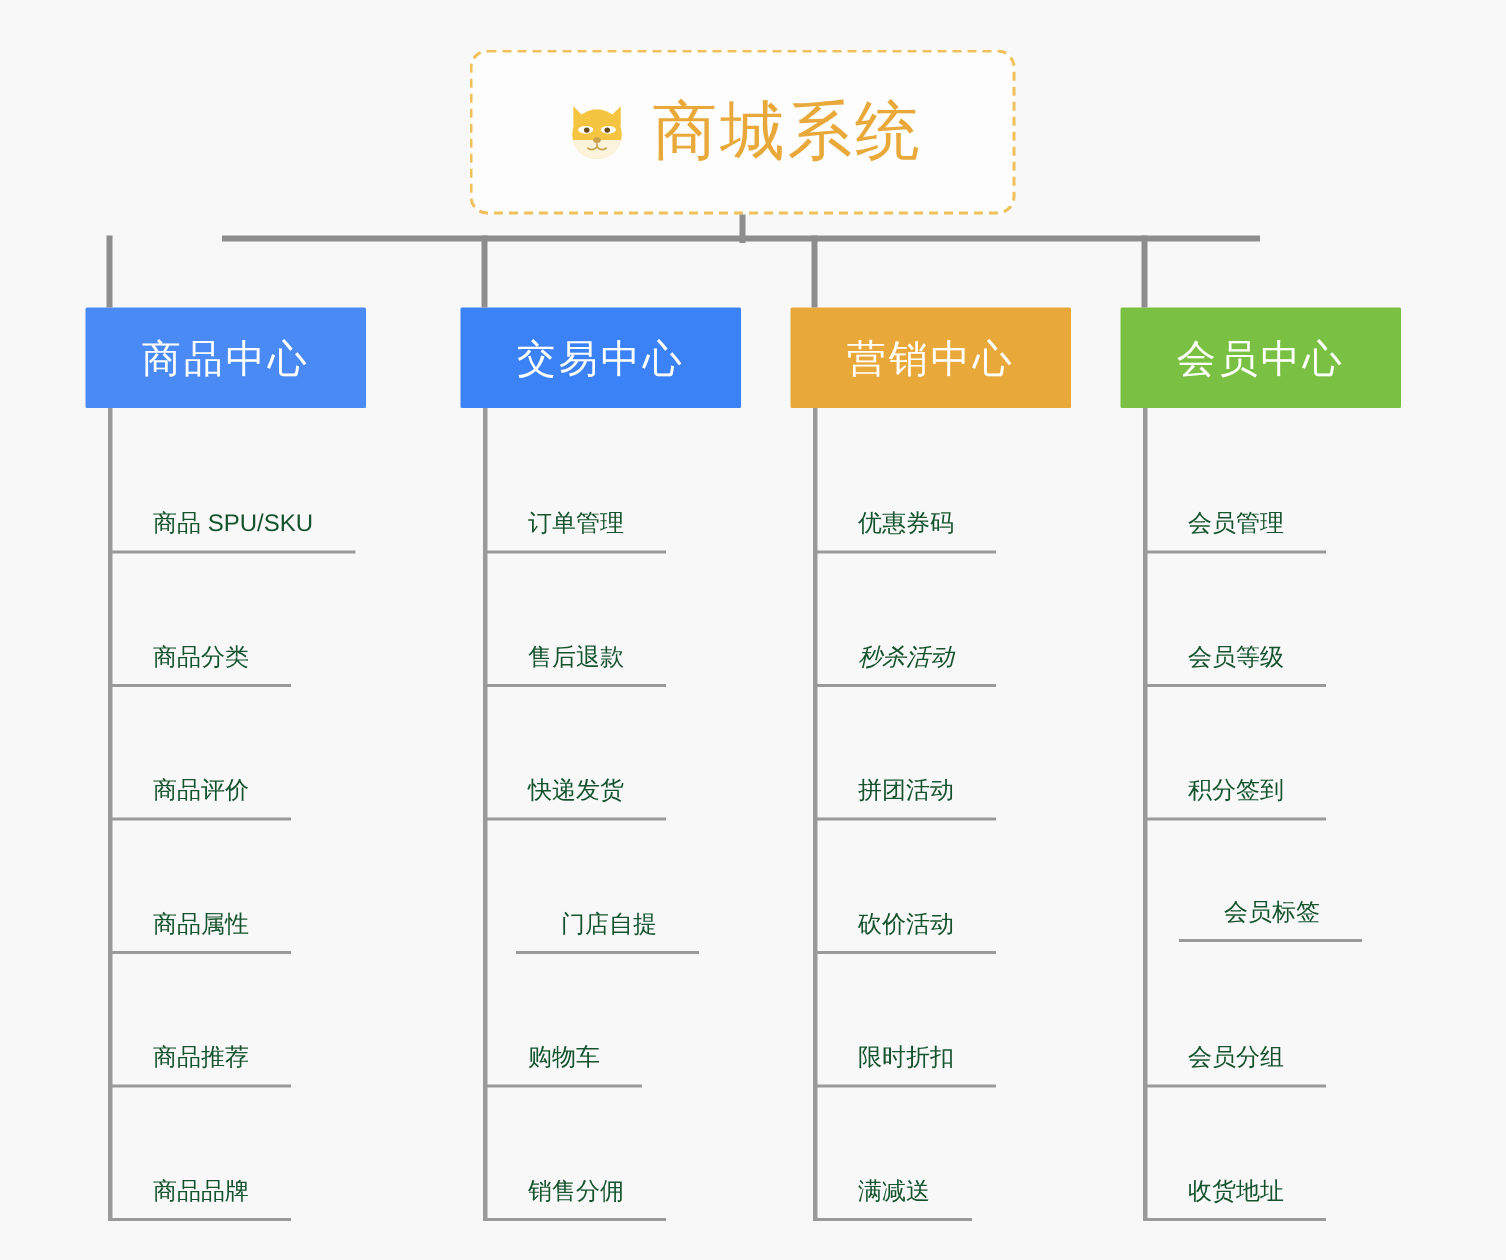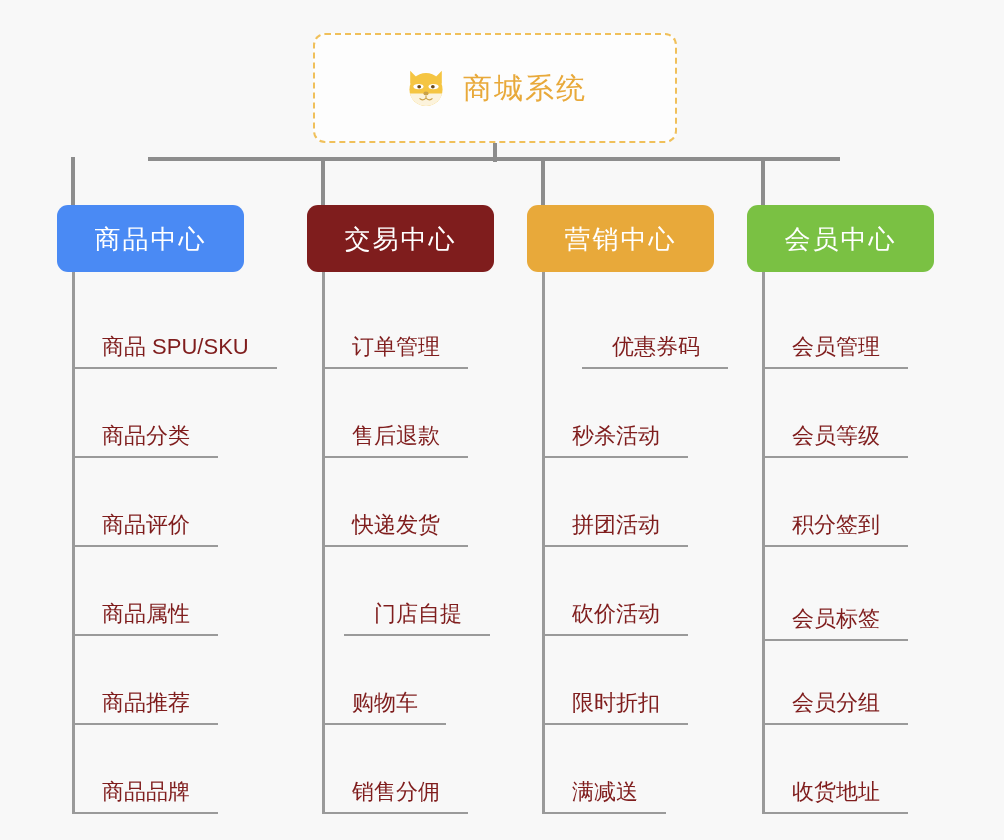--- a/index.html
+++ b/index.html
@@ -25,42 +25,42 @@
     background: #fdfdfd;
     border: 2px dashed #f0c05a;
     border-radius: 12px;
     display: flex;
     align-items: center;
     justify-content: center;
     gap: 14px;
   }
   .shiba { width: 46px; height: 46px; display: block; flex: 0 0 auto; }
   .root-title {
-    font-size: 29px;
+    font-size: 43px;
     color: #e8a93a;
     letter-spacing: 2px;
     line-height: 1;
     white-space: nowrap;
   }
 
   
   .conn {
     position: absolute;
     background: #8d8d8d;
   }
   .conn-stem-root { left: 493px; top: 143px; width: 4px; height: 19px; }
   .conn-hbar      { left: 148px; top: 157px; width: 692px; height: 4px; }
   .conn-drop      { top: 157px; width: 4px; height: 48px; }
 
   
   .cat-box {
     position: absolute;
     top: 205px;
     height: 67px;
-    border-radius: 11px;
+    border-radius: 1px;
     display: flex;
     align-items: center;
     justify-content: center;
   }
   .cat-label {
     font-size: 26px;
     color: #ffffff;
     letter-spacing: 2px;
     line-height: 1;
     white-space: nowrap;
@@ -85,22 +85,22 @@
     align-items: flex-end;
     padding-left: 0;
   }
   .leaf-inner {
     display: inline-block;
     border-bottom: 2px solid #9a9a9a;
     padding: 0 28px 7px 30px;
     white-space: nowrap;
   }
   .leaf-label {
-    font-size: 22px;
-    color: #7f1d1d;
+    font-size: 16px;
+    color: #14532d;
     line-height: 1.25;
     white-space: nowrap;
   }
 </style>
 </head>
 <body>
 
 <div id="stage">
 
   <div class="root-card">
@@ -124,21 +124,21 @@
     <span class="root-title">商城系统</span>
   </div>
 
   <div class="conn conn-stem-root"></div>
   <div class="conn conn-hbar"></div>
 
   <div id="cat-boxes">
       <div class="cat-box" style="left: 57px; width: 187px; background: rgb(74, 138, 244);">
         <span class="cat-label">商品中心</span>
       </div>
-      <div class="cat-box" style="left: 307px; width: 187px; background: #7f1d1d;">
+      <div class="cat-box" style="left: 307px; width: 187px; background: #3b82f6;">
         <span class="cat-label">交易中心</span>
       </div>
       <div class="cat-box" style="left: 527px; width: 187px; background: rgb(232, 169, 58);">
         <span class="cat-label">营销中心</span>
       </div>
       <div class="cat-box" style="left: 747px; width: 187px; background: rgb(122, 193, 67);">
         <span class="cat-label">会员中心</span>
       </div>
     </div>
   <div id="cat-drops">
@@ -185,25 +185,25 @@
         </div>
         <div class="leaf" style="top: 364px;">
           <span class="leaf-inner" style="border-bottom-color: rgb(154, 154, 154);"><span class="leaf-label">购物车</span></span>
         </div>
         <div class="leaf" style="top: 453px;">
           <span class="leaf-inner" style="border-bottom-color: rgb(154, 154, 154);"><span class="leaf-label">销售分佣</span></span>
         </div>
       </div>
       <div class="column" style="left: 542px; height: 564px;">
         <div class="spine" style="height: 542px; background: rgb(154, 154, 154);"></div>
-        <div class="leaf" style="top: 8px; padding-left: 40px;">
+        <div class="leaf" style="top: 8px;">
           <span class="leaf-inner" style="border-bottom-color: rgb(154, 154, 154);"><span class="leaf-label">优惠券码</span></span>
         </div>
         <div class="leaf" style="top: 97px;">
-          <span class="leaf-inner" style="border-bottom-color: rgb(154, 154, 154);"><span class="leaf-label">秒杀活动</span></span>
+          <span class="leaf-inner" style="border-bottom-color: rgb(154, 154, 154); font-style: italic;"><span class="leaf-label">秒杀活动</span></span>
         </div>
         <div class="leaf" style="top: 186px;">
           <span class="leaf-inner" style="border-bottom-color: rgb(154, 154, 154); margin-top: 10px;"><span class="leaf-label">拼团活动</span></span>
         </div>
         <div class="leaf" style="top: 275px;">
           <span class="leaf-inner" style="border-bottom-color: rgb(154, 154, 154);"><span class="leaf-label">砍价活动</span></span>
         </div>
         <div class="leaf" style="top: 364px;">
           <span class="leaf-inner" style="border-bottom-color: rgb(154, 154, 154);"><span class="leaf-label">限时折扣</span></span>
         </div>
@@ -215,21 +215,21 @@
         <div class="spine" style="height: 542px; background: rgb(154, 154, 154);"></div>
         <div class="leaf" style="top: 8px;">
           <span class="leaf-inner" style="border-bottom-color: rgb(154, 154, 154);"><span class="leaf-label">会员管理</span></span>
         </div>
         <div class="leaf" style="top: 97px;">
           <span class="leaf-inner" style="border-bottom-color: rgb(154, 154, 154); margin-top: 39px;"><span class="leaf-label">会员等级</span></span>
         </div>
         <div class="leaf" style="top: 186px;">
           <span class="leaf-inner" style="border-bottom-color: rgb(154, 154, 154);"><span class="leaf-label">积分签到</span></span>
         </div>
-        <div class="leaf" style="top: 280px;">
+        <div class="leaf" style="top: 267px; padding-left: 24px;">
           <span class="leaf-inner" style="border-bottom-color: rgb(154, 154, 154);"><span class="leaf-label">会员标签</span></span>
         </div>
         <div class="leaf" style="top: 364px;">
           <span class="leaf-inner" style="border-bottom-color: rgb(154, 154, 154);"><span class="leaf-label">会员分组</span></span>
         </div>
         <div class="leaf" style="top: 453px;">
           <span class="leaf-inner" style="border-bottom-color: rgb(154, 154, 154);"><span class="leaf-label">收货地址</span></span>
         </div>
       </div>
     </div>

